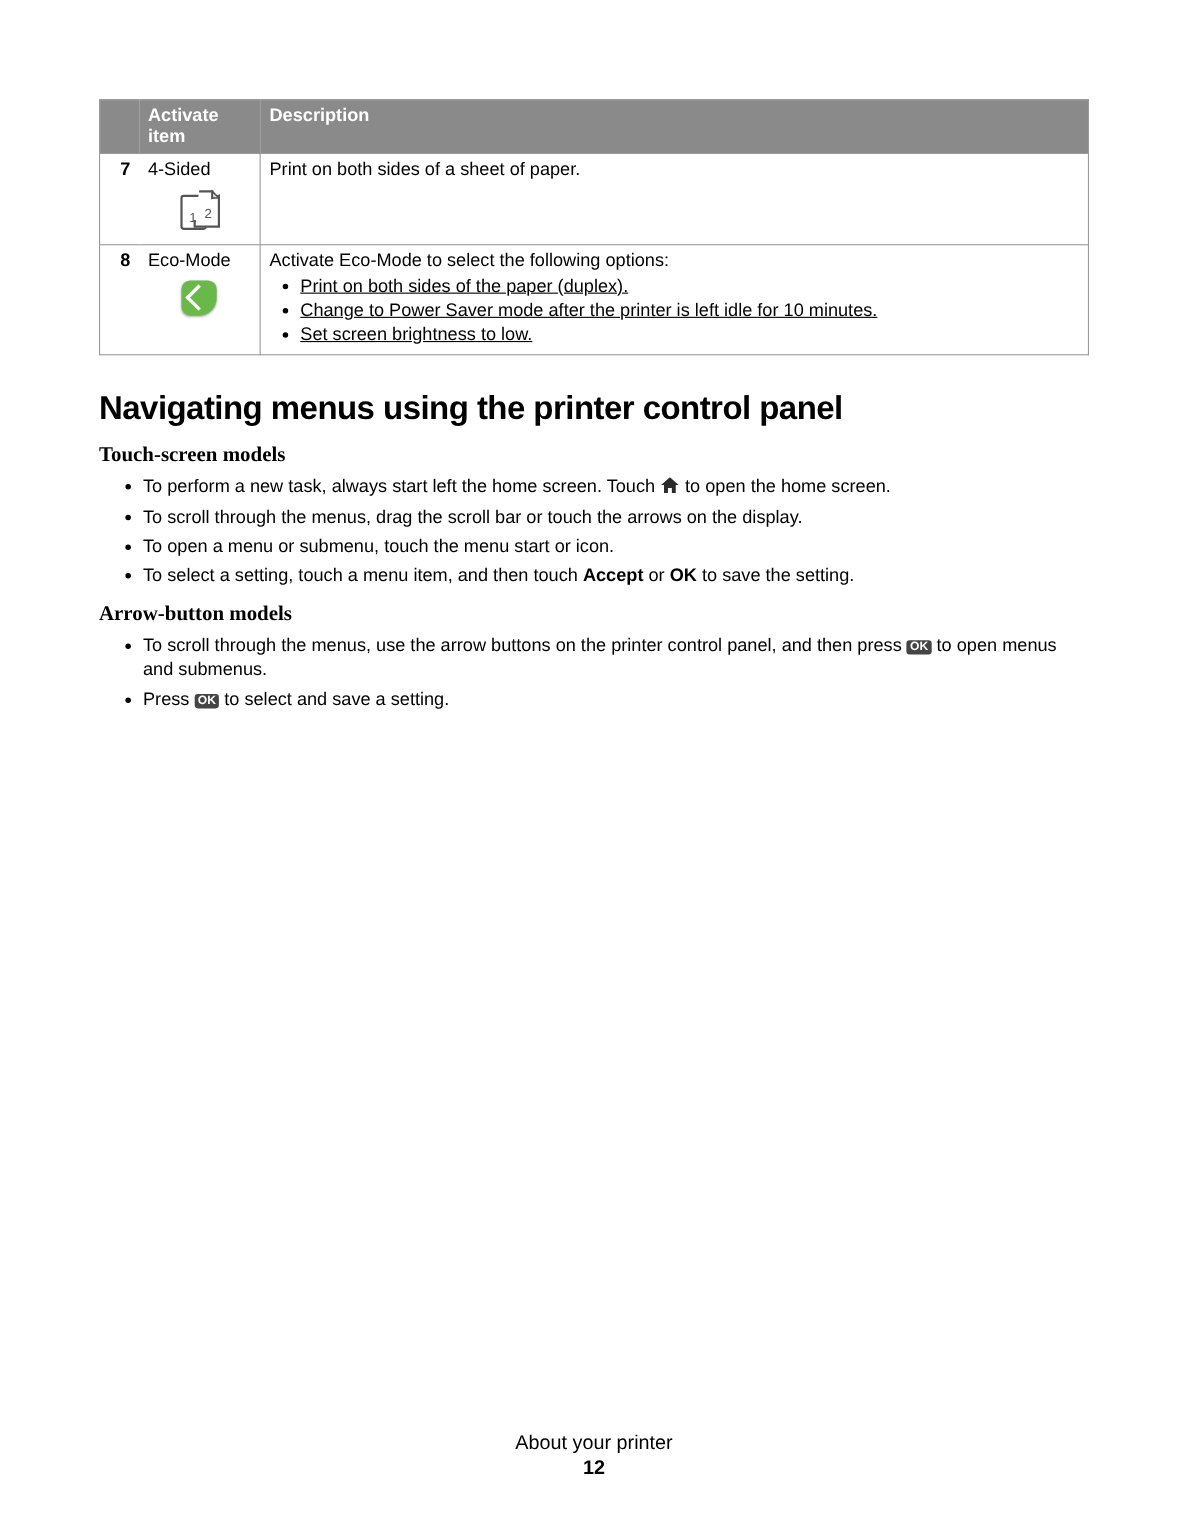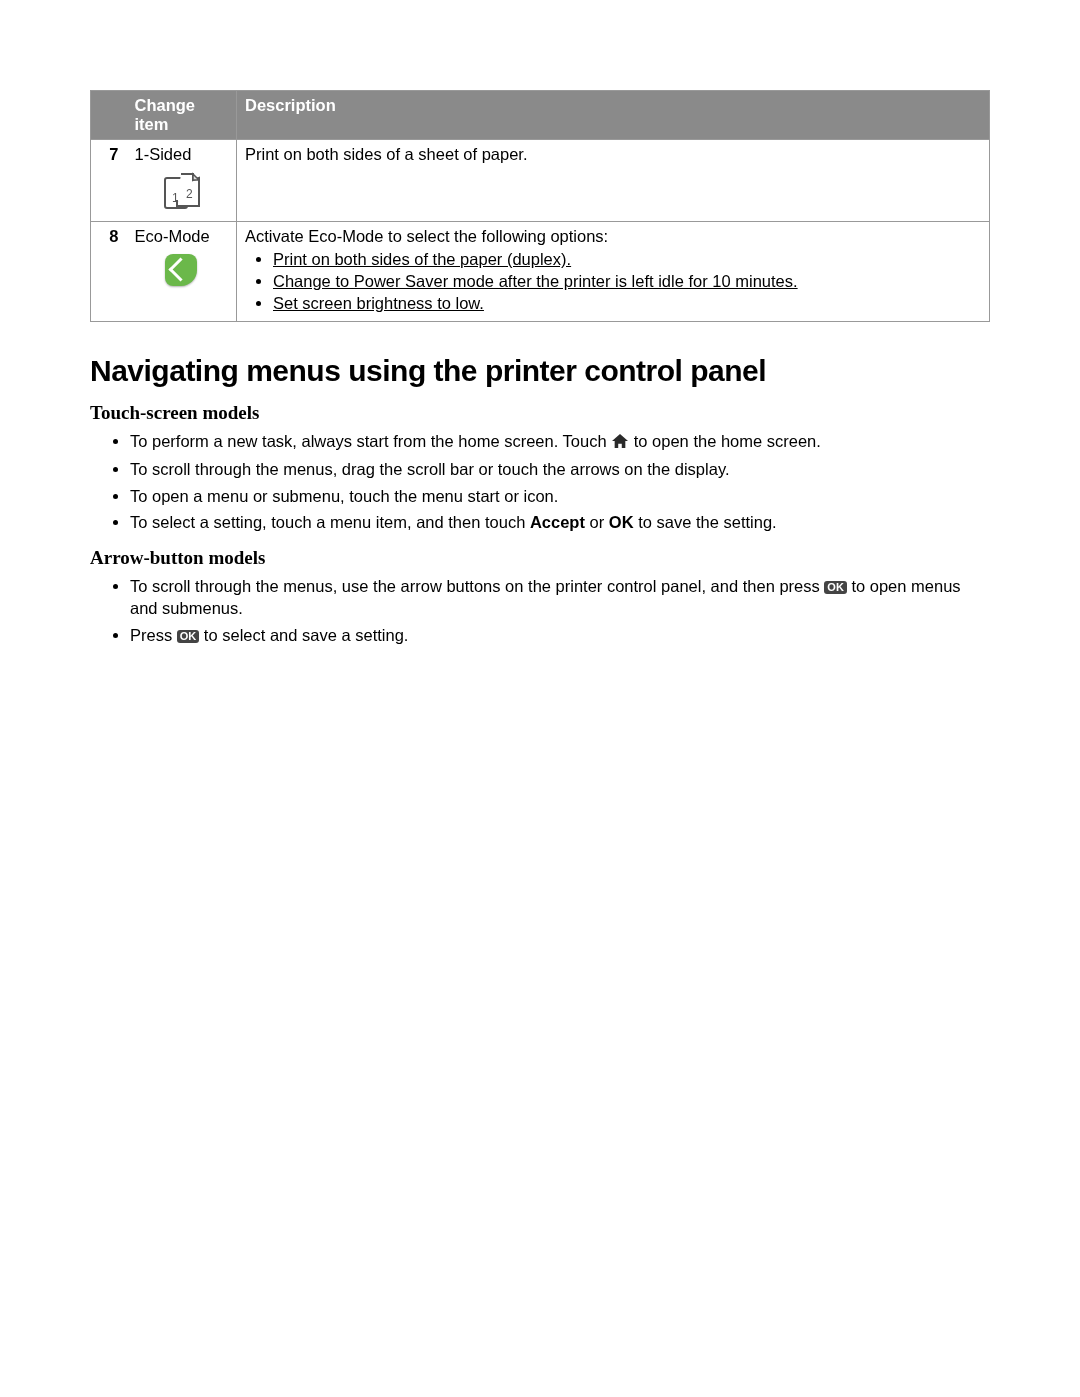--- a/index.html
+++ b/index.html
@@ -103,29 +103,29 @@
     .footer .pgnum { font-weight: bold; margin-top: 2px; }
     .bold { font-weight: bold; text-align: right; }
   </style>
 </head>
 <body>
 
 <table class="display-table">
   <thead>
     <tr>
       <th class="col-num"></th>
-      <th class="col-name">Change item</th>
+      <th class="col-name">Activate item</th>
       <th>Description</th>
     </tr>
   </thead>
   <tbody>
     <tr>
       <td class="col-num">7</td>
       <td class="col-name">
-        <div>1-Sided</div>
+        <div>4-Sided</div>
         <div class="icon-cell">
           <span class="inline-icon">
             <svg width="38" height="40" viewBox="0 0 38 40">
               <rect x="3" y="6" width="22" height="30" rx="2" fill="#fff" stroke="#555" stroke-width="2"></rect>
               <path d="M19 2 h12 v6 l6 -2 v28 h-22 v-6" fill="#fff" stroke="#555" stroke-width="2"></path>
               <text x="10" y="30" font-size="12" fill="#555" font-family="Arial">1</text>
               <text x="24" y="26" font-size="12" fill="#555" font-family="Arial">2</text>
               <path d="M31 2 l6 6 h-6 z" fill="#ddd" stroke="#555" stroke-width="1.5"></path>
             </svg>
           </span>
@@ -151,21 +151,21 @@
       </td>
     </tr>
   </tbody>
 </table>
 
 <h1>Navigating menus using the printer control panel</h1>
 
 <h2>Touch-screen models</h2>
 <ul class="body-list">
   <li>
-    <span>To perform a new task, always start from the home screen. Touch </span>
+    <span>To perform a new task, always start left the home screen. Touch </span>
     <span class="inline-icon">
       <svg class="home-icon-svg" viewBox="0 0 20 18">
         <path d="M10 1 L1 9 H4 V17 H8 V12 H12 V17 H16 V9 H19 Z" fill="#2a2a2a"></path>
       </svg>
     </span>
     <span> to open the home screen.</span>
   </li>
   <li>To scroll through the menus, drag the scroll bar or touch the arrows on the display.</li>
   <li>To open a menu or submenu, touch the menu start or icon.</li>
   <li>
@@ -185,13 +185,15 @@
     <span> to open menus and submenus.</span>
   </li>
   <li>
     <span>Press </span>
     <span class="ok-badge">OK</span>
     <span> to select and save a setting.</span>
   </li>
 </ul>
 
 <div class="footer">
+  <div>About your printer</div>
+  <div class="pgnum">12</div>
 </div>
 
 </body></html>

